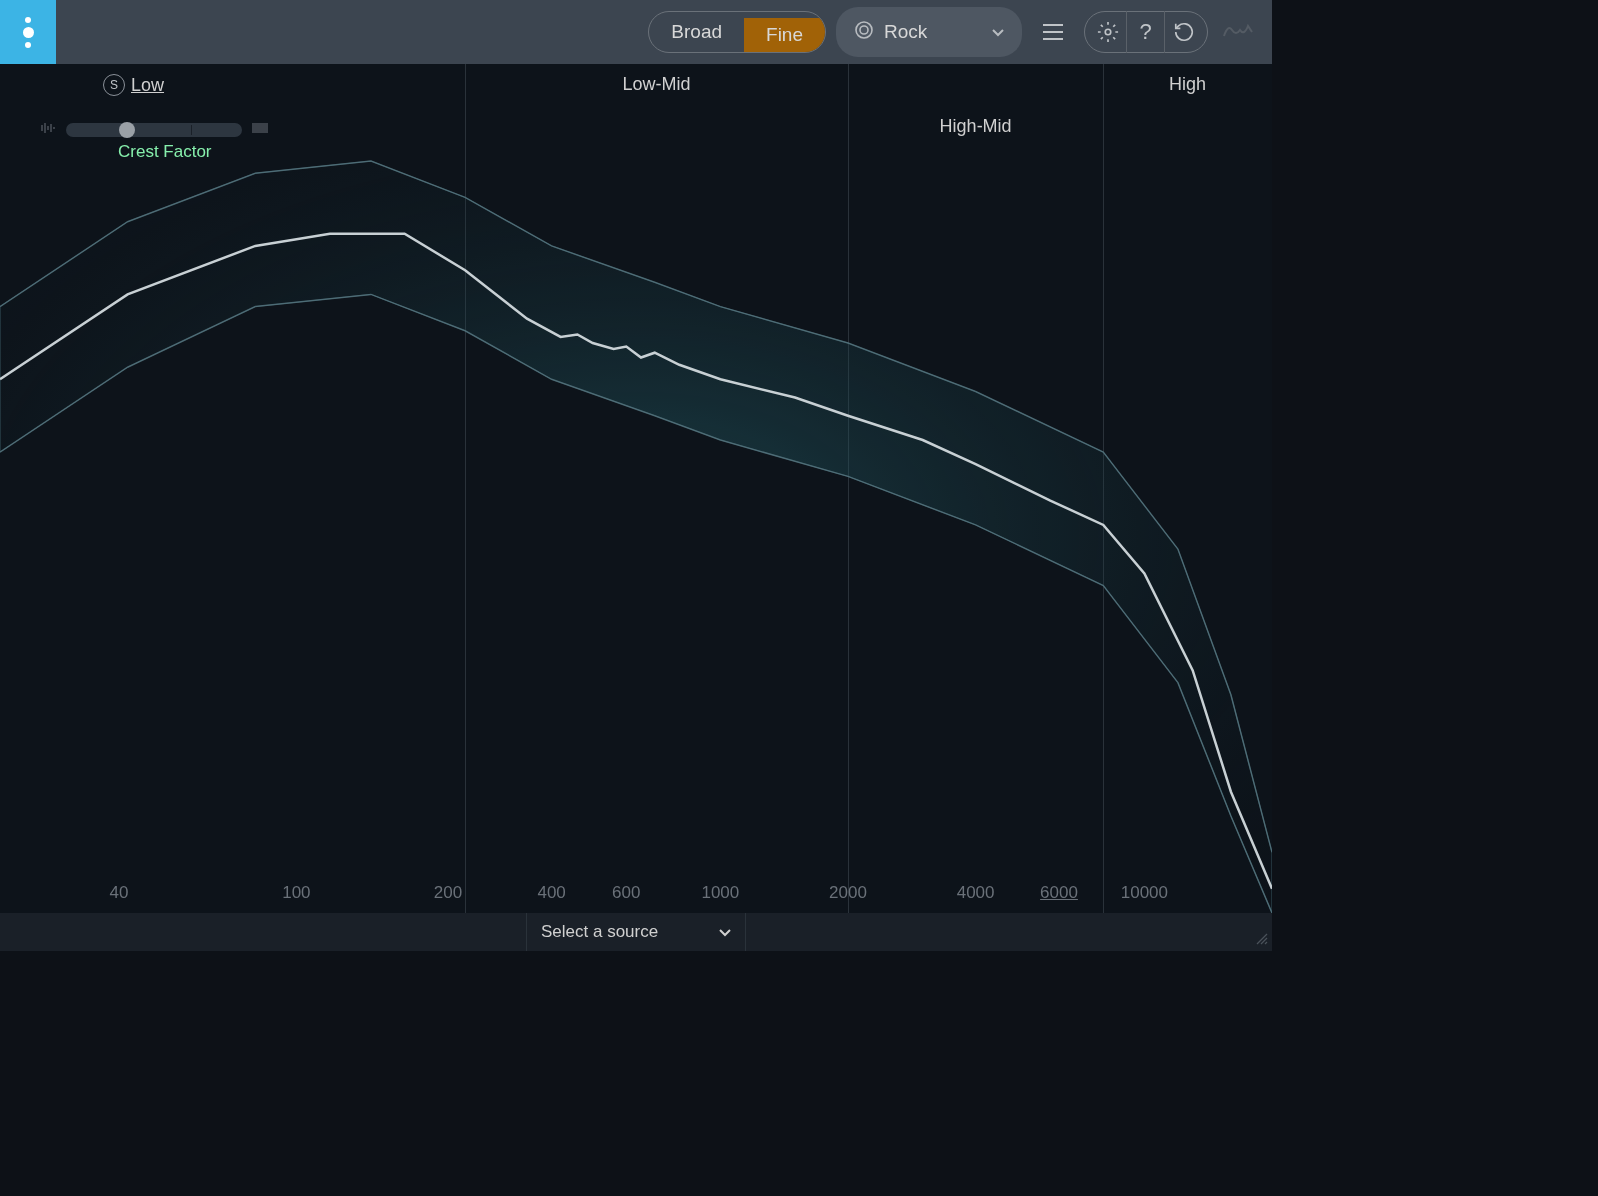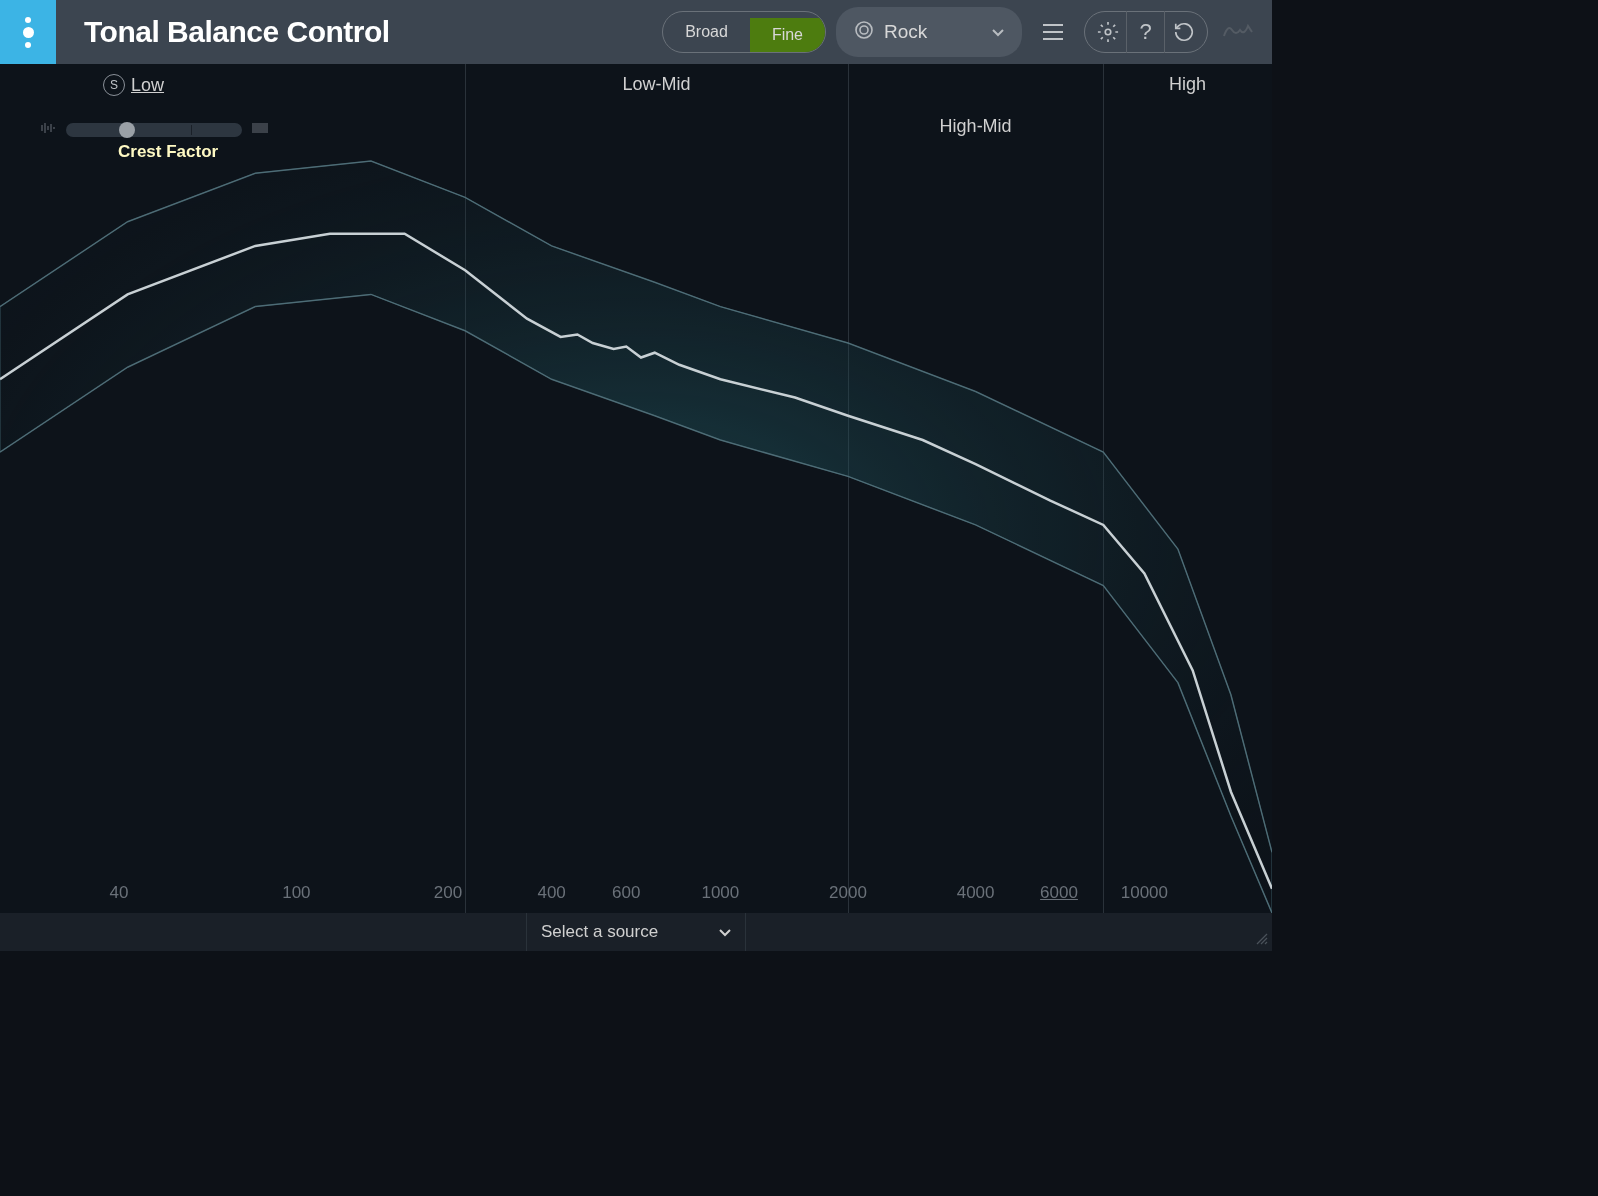--- a/index.html
+++ b/index.html
@@ -70,26 +70,26 @@
       display: flex;
       border: 1.5px solid #6a7179;
       border-radius: 22px;
       overflow: hidden;
       height: 42px;
     }
     .view-toggle button {
       background: transparent;
       border: none;
       color: #d8d8d8;
-      font-size: 16px;
+      font-size: 19px;
       padding: 0 22px;
       cursor: pointer;
     }
     .view-toggle button.active {
-      background: #4d7c0f;
+      background: #a16207;
       margin-top: 6px;
     }
     
     .preset-select {
       display: flex;
       align-items: center;
       background: #4e5762;
       border-radius: 22px;
       height: 50px;
       padding: 12px 18px;
@@ -222,22 +222,21 @@
       background: #9aa0a6;
       border-radius: 50%;
       top: -1px;
       left: 30%;
     }
     .crest-label {
       position: absolute;
       left: 118px;
       top: 78px;
       font-size: 17px;
-      color: #fef9c3;
-      font-weight: bold;
+      color: #86efac;
     }
     
     .freq-label {
       position: absolute;
       bottom: 10px;
       font-size: 17px;
       color: #6a7179;
       transform: translateX(-50%);
     }
     
@@ -283,21 +282,20 @@
   </style>
 </head>
 <body>
 
 <div class="header">
   <div class="brand-icon">
     <div class="dot-sm"></div>
     <div class="dot-lg"></div>
     <div class="dot-sm"></div>
   </div>
-  <div class="title">Tonal Balance Control</div>
 
   <div class="header-controls">
     <div class="view-toggle">
       <button>Broad</button>
       <button class="active">Fine</button>
     </div>
 
     <div class="preset-select">
       <span class="target-icon">
         <svg width="20" height="20" viewBox="0 0 20 20" fill="none" stroke="currentColor" stroke-width="1.6">

